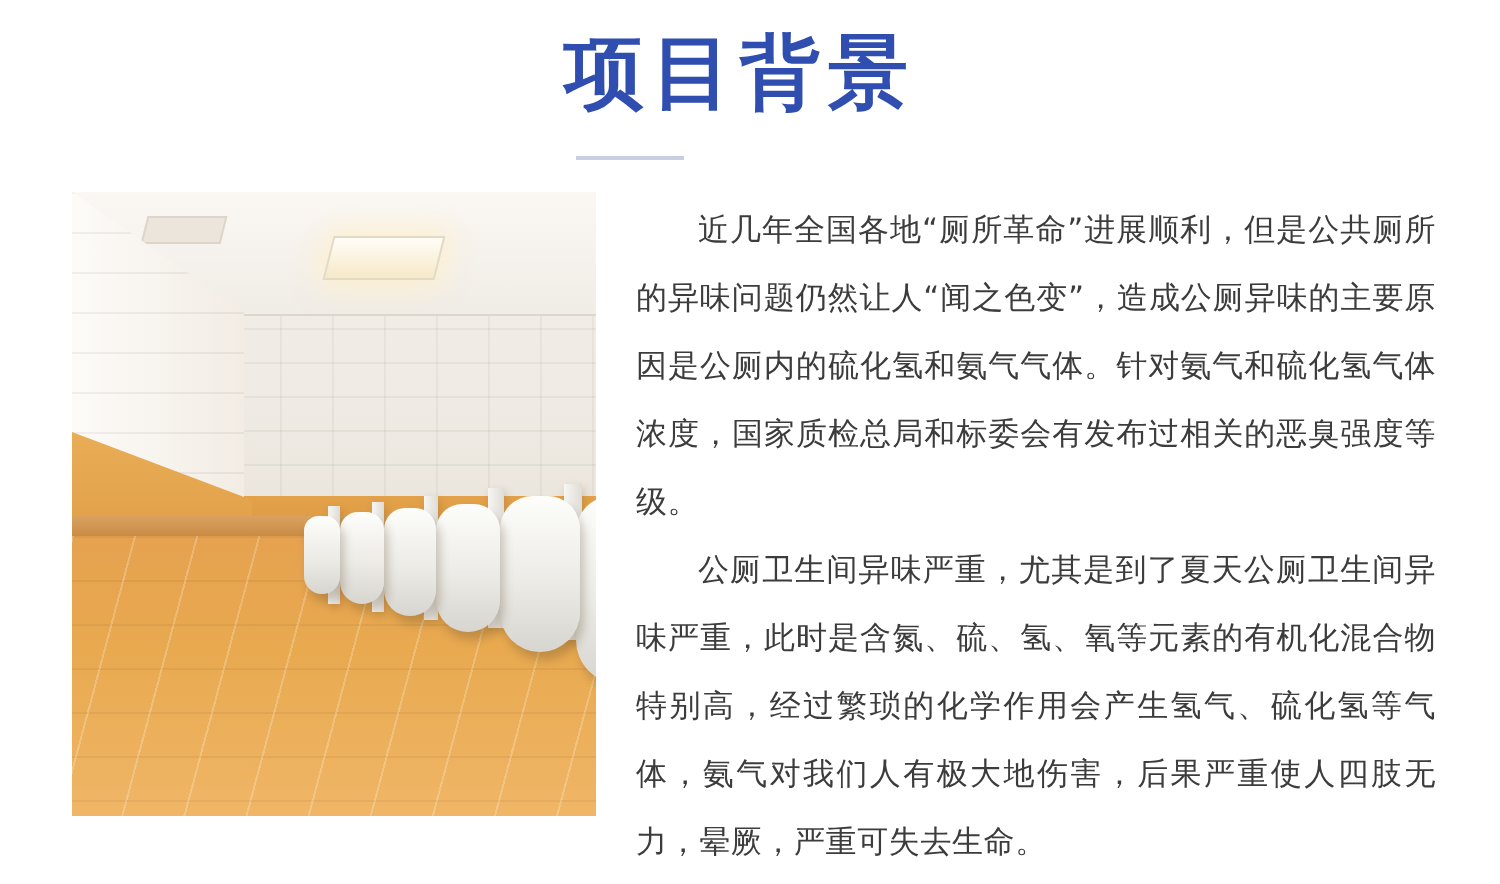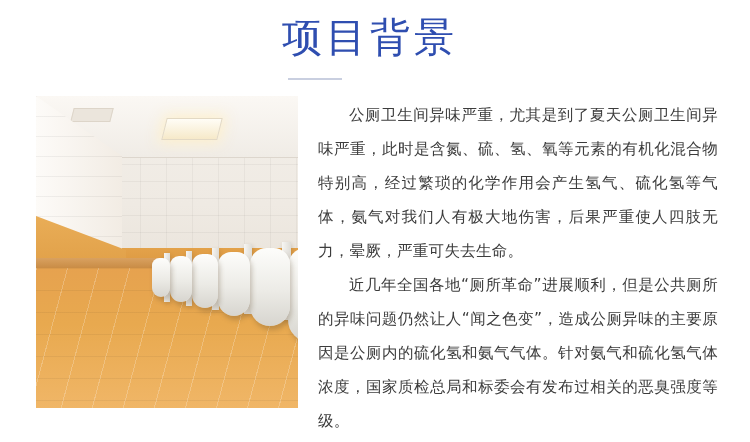--- a/index.html
+++ b/index.html
@@ -25,21 +25,21 @@
   .title-block {
     position: absolute;
     left: 282px;
     top: 12px;
     width: 420px;
     text-align: left;
   }
   .title {
     font-family: "DejaVu Sans", "Liberation Sans", sans-serif;
     font-size: 40px;
-    font-weight: normal;
+    font-weight: bold;
     color: #2f4eb0;
     letter-spacing: 4px;
     line-height: 1.25;
     margin: 0;
     text-indent: 0;
   }
   .title-rule {
     margin-top: 16px;
     margin-left: 6px;
     width: 54px;
@@ -226,17 +226,17 @@
         <div class="urinal" style="left:158px; bottom:-10px; width:40px; height:78px;"></div>
         <div class="urinal" style="left:126px; bottom:0px; width:32px; height:64px;"></div>
         <div class="urinal" style="left:100px; bottom:8px; width:26px; height:54px;"></div>
         <div class="urinal" style="left:78px; bottom:14px; width:22px; height:46px;"></div>
         <div class="urinal" style="left:60px; bottom:19px; width:18px; height:39px;"></div>
       </div>
     </div>
   </div>
 
   <div class="body-text">
+    <p>近几年全国各地“厕所革命”进展顺利，但是公共厕所的异味问题仍然让人“闻之色变”，造成公厕异味的主要原因是公厕内的硫化氢和氨气气体。针对氨气和硫化氢气体浓度，国家质检总局和标委会有发布过相关的恶臭强度等级。</p>
     <p>公厕卫生间异味严重，尤其是到了夏天公厕卫生间异味严重，此时是含氮、硫、氢、氧等元素的有机化混合物特别高，经过繁琐的化学作用会产生氢气、硫化氢等气体，氨气对我们人有极大地伤害，后果严重使人四肢无力，晕厥，严重可失去生命。</p>
-    <p>近几年全国各地“厕所革命”进展顺利，但是公共厕所的异味问题仍然让人“闻之色变”，造成公厕异味的主要原因是公厕内的硫化氢和氨气气体。针对氨气和硫化氢气体浓度，国家质检总局和标委会有发布过相关的恶臭强度等级。</p>
   </div>
 
 </div>
 
 </body></html>

